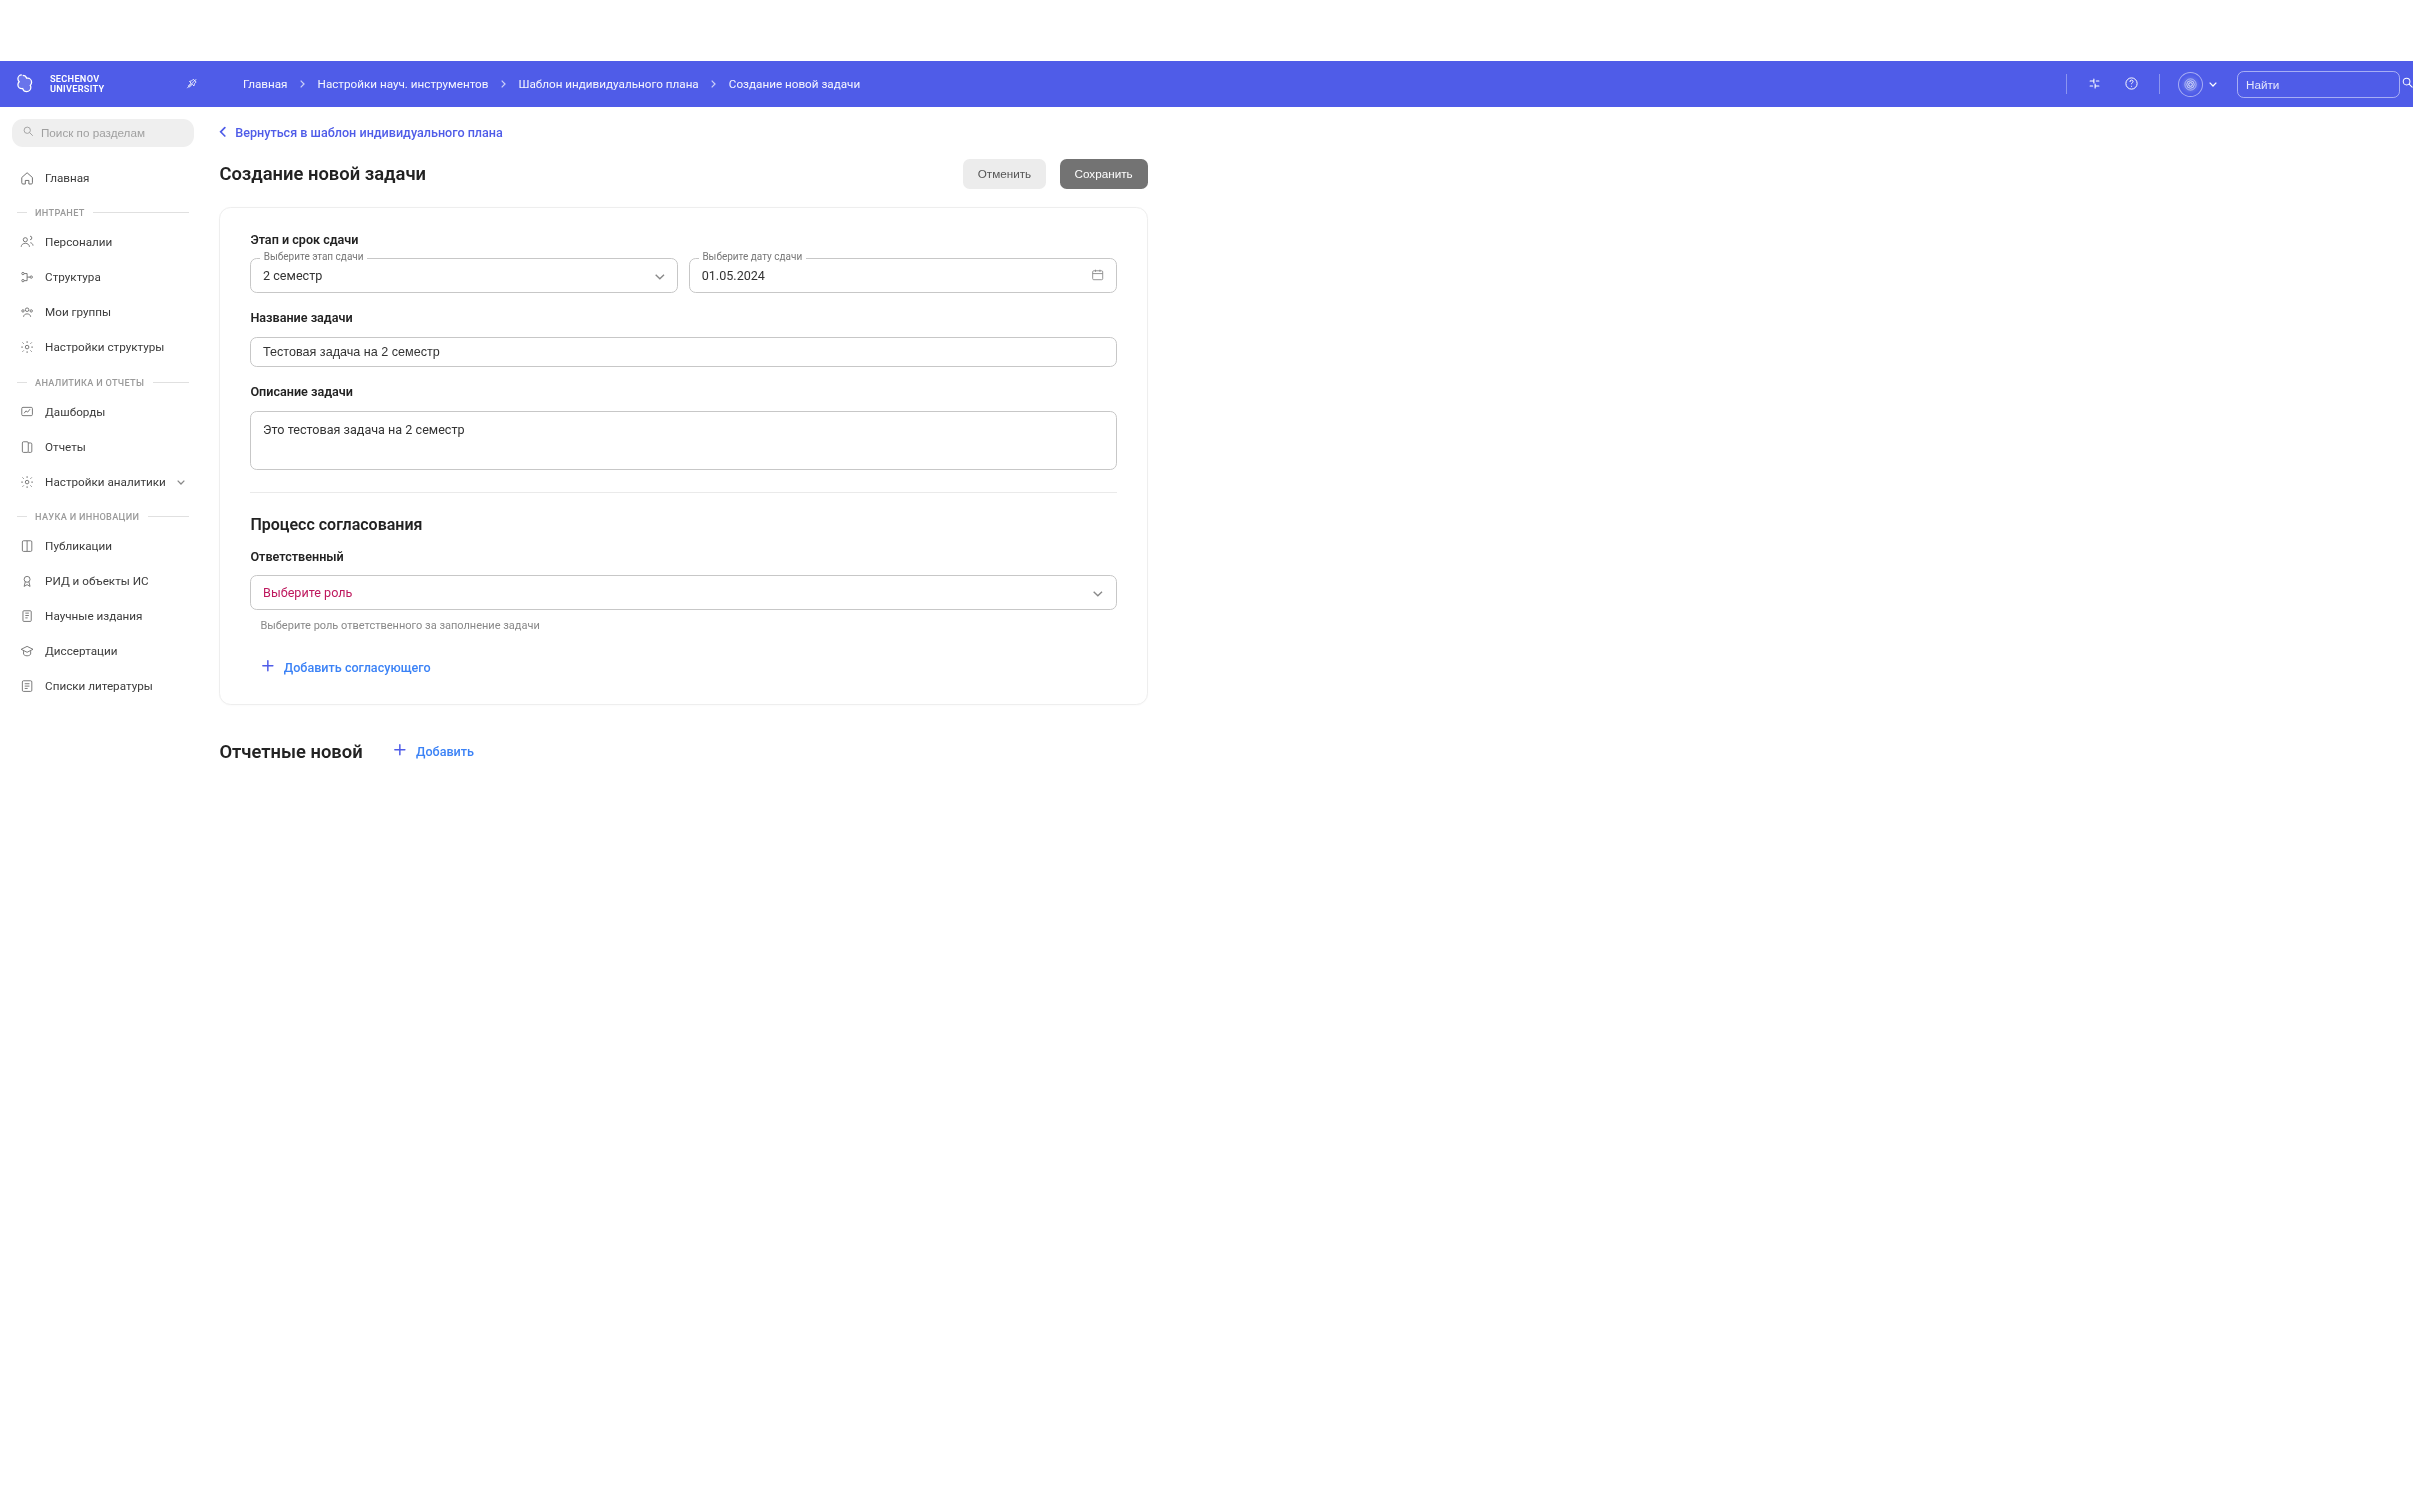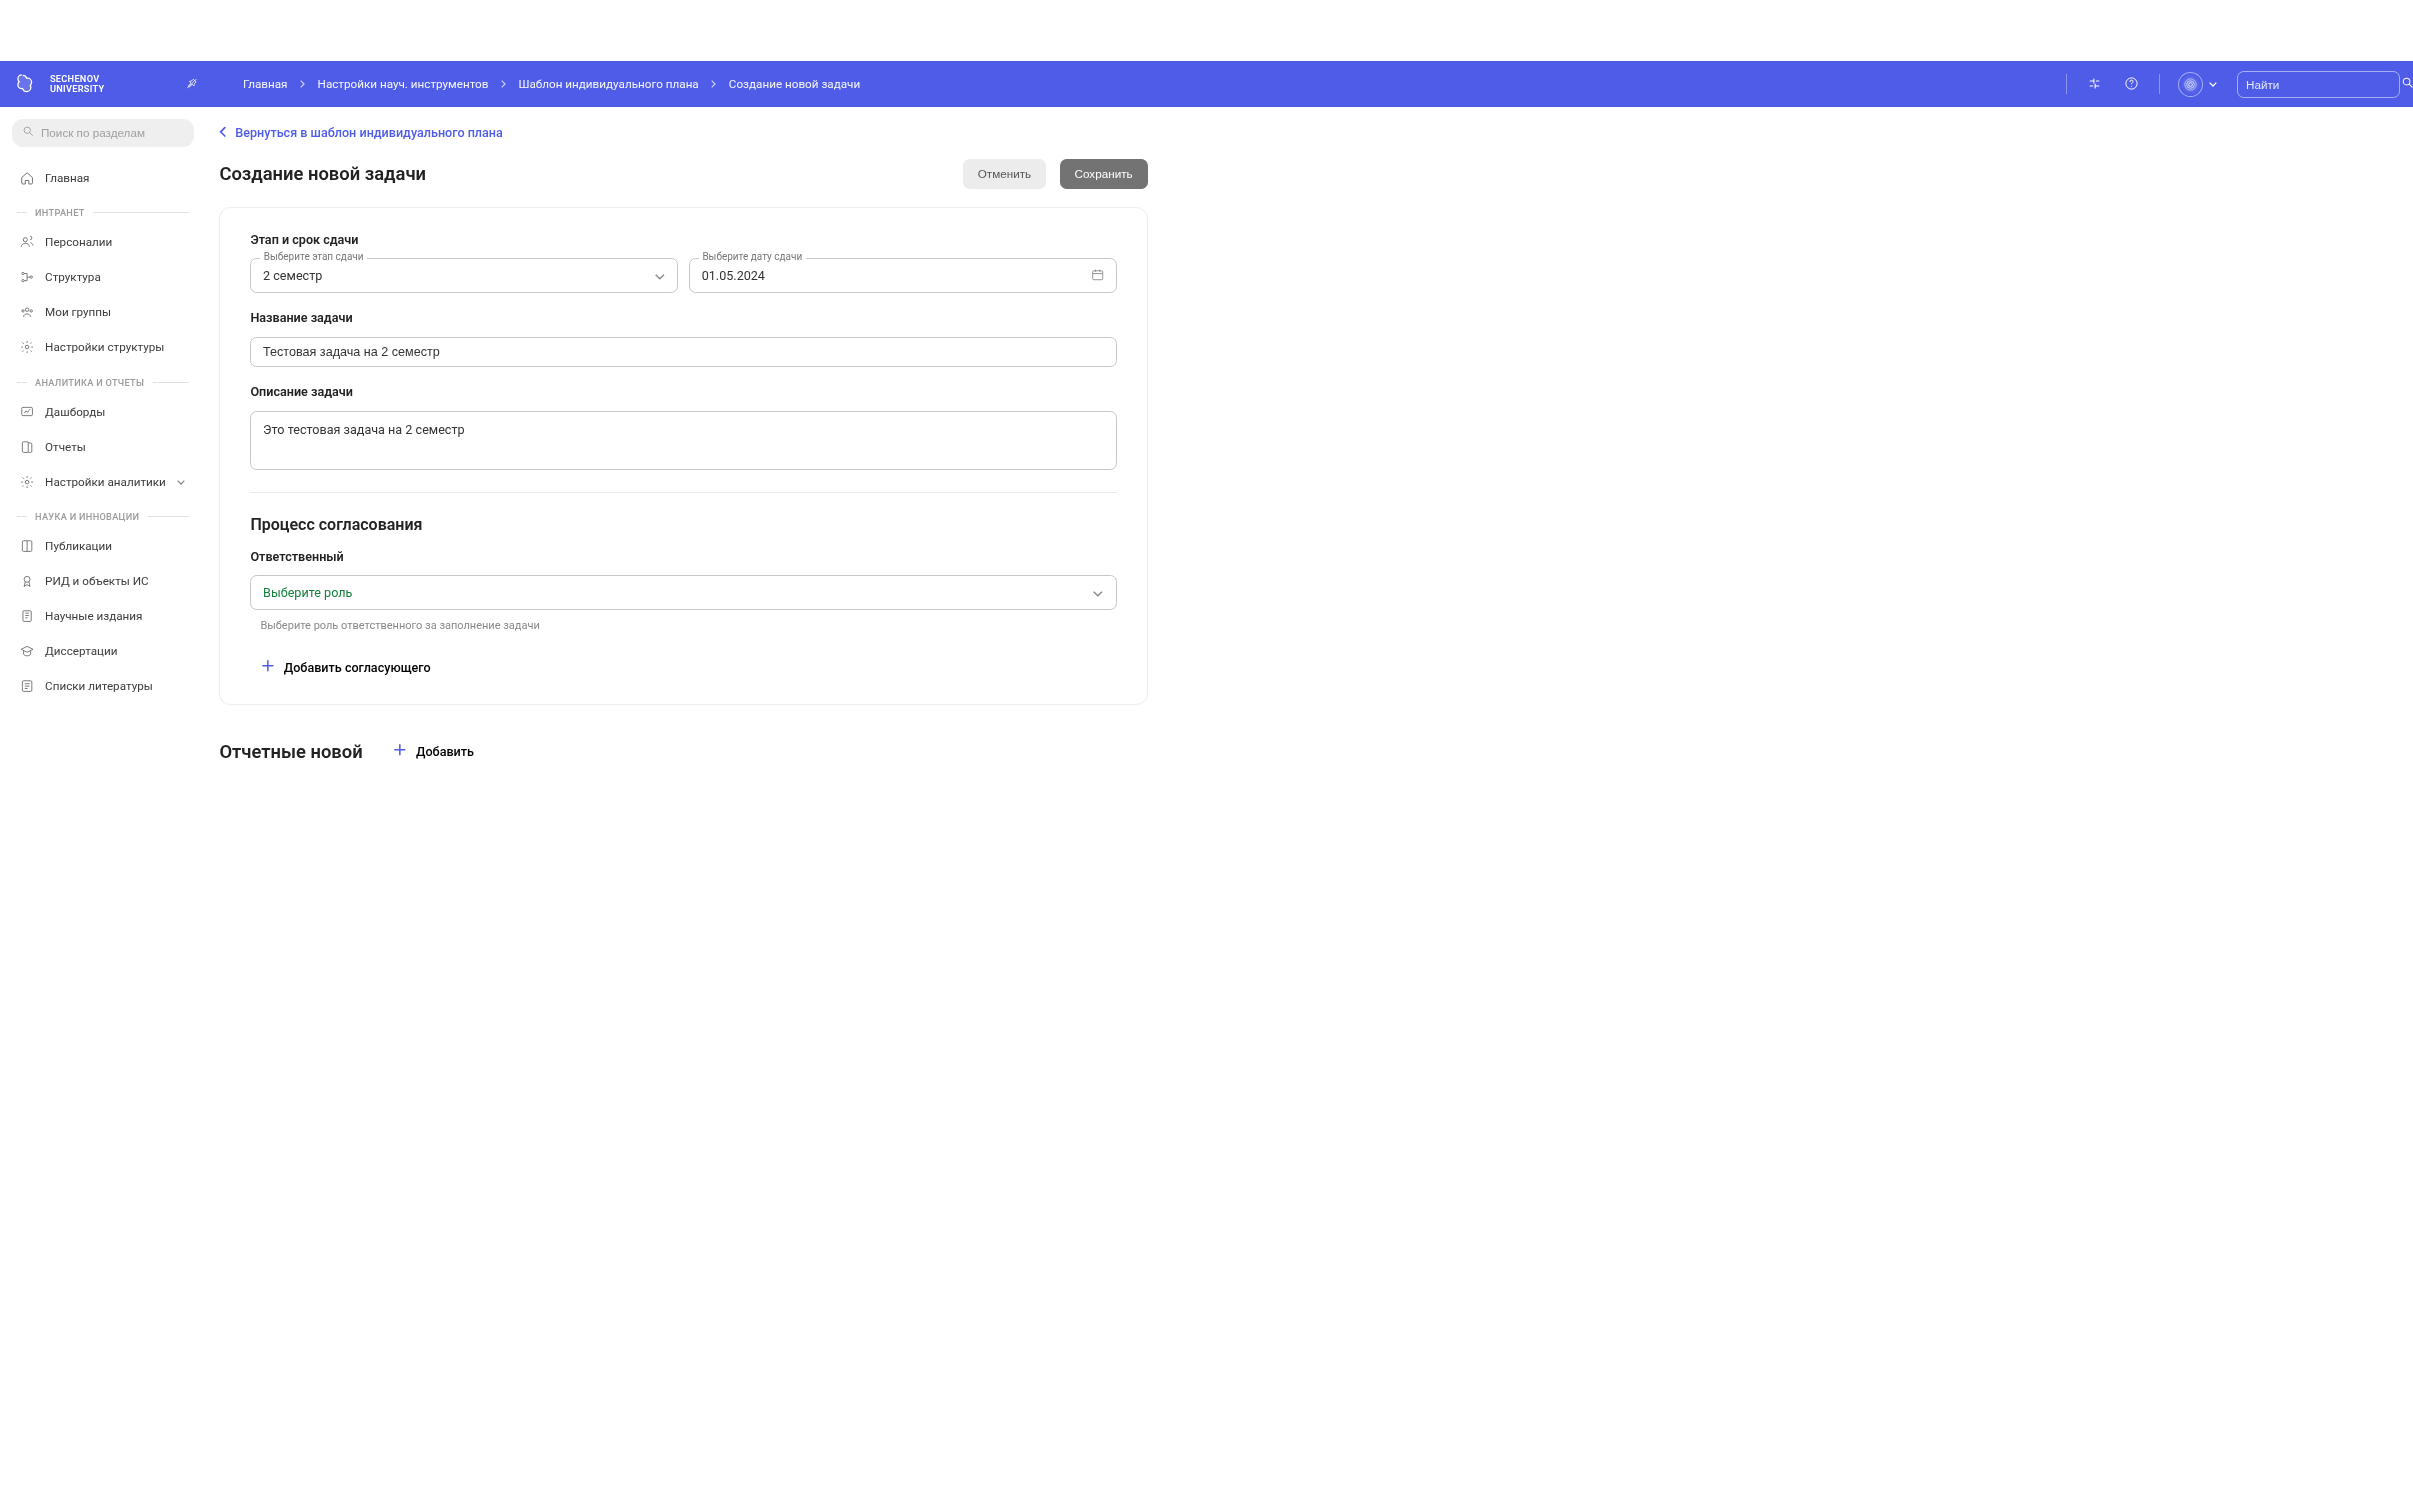--- a/index.html
+++ b/index.html
@@ -71,35 +71,35 @@
   .row { display: flex; gap: 11px; margin-bottom: 17px; }
   .fieldset { position: relative; flex: 1; }
   .fieldset .legend { position: absolute; top: -7.5px; left: 10px; background: #fff; padding: 0 3.4px; font-size: 10px; color: #777; }
   .select-box, .input-box, .textarea-box {
     width: 100%; border: 0.8px solid #c7c7c7; border-radius: 6.7px; background: #fff;
     display: flex; align-items: center; padding: 0 11.7px; font-size: 12.6px; color: #333;
   }
   .select-box { height: 35px; cursor: pointer; }
   .select-box .val { flex: 1; }
   .select-box .chev, .date-box .cal { color: #888; }
-  .select-box.placeholder .val { color: #15803d; }
+  .select-box.placeholder .val { color: #be185d; }
   .date-box { height: 35px; cursor: pointer; display: flex; align-items: center; }
   .date-box .val { flex: 1; }
 
   .input-box { height: 30px; }
   .input-box input { flex: 1; border: none; outline: none; font-size: 12.6px; color: #333; }
 
   .textarea-box { min-height: 57px; padding: 10px 11.7px; align-items: flex-start; }
   .textarea-box textarea { flex: 1; border: none; outline: none; font-size: 12.6px; color: #333; resize: none; height: 37px; font-family: inherit; }
 
   .divider { height: 0.8px; background: #eaeaea; margin: 22px 0; }
 
   .helper-text { font-size: 11px; color: #888; margin-top: 8.4px; padding-left: 10px; }
 
-  .add-link { display: inline-flex; align-items: flex-start; gap: 10px; color: #000000; font-size: 12.6px; font-weight: 500; cursor: pointer; padding: 5px 11.7px; }
+  .add-link { display: inline-flex; align-items: flex-start; gap: 10px; color: #3b82f6; font-size: 12.6px; font-weight: 500; cursor: pointer; padding: 5px 11.7px; }
 
   .section-row { display: flex; align-items: center; gap: 20px; margin-top: 34px; }
   .section-row .section-title { margin-bottom: 0; }
 </style>
 </head>
 <body>
 
 <div class="blank-top"></div>
 
 <div class="header">

